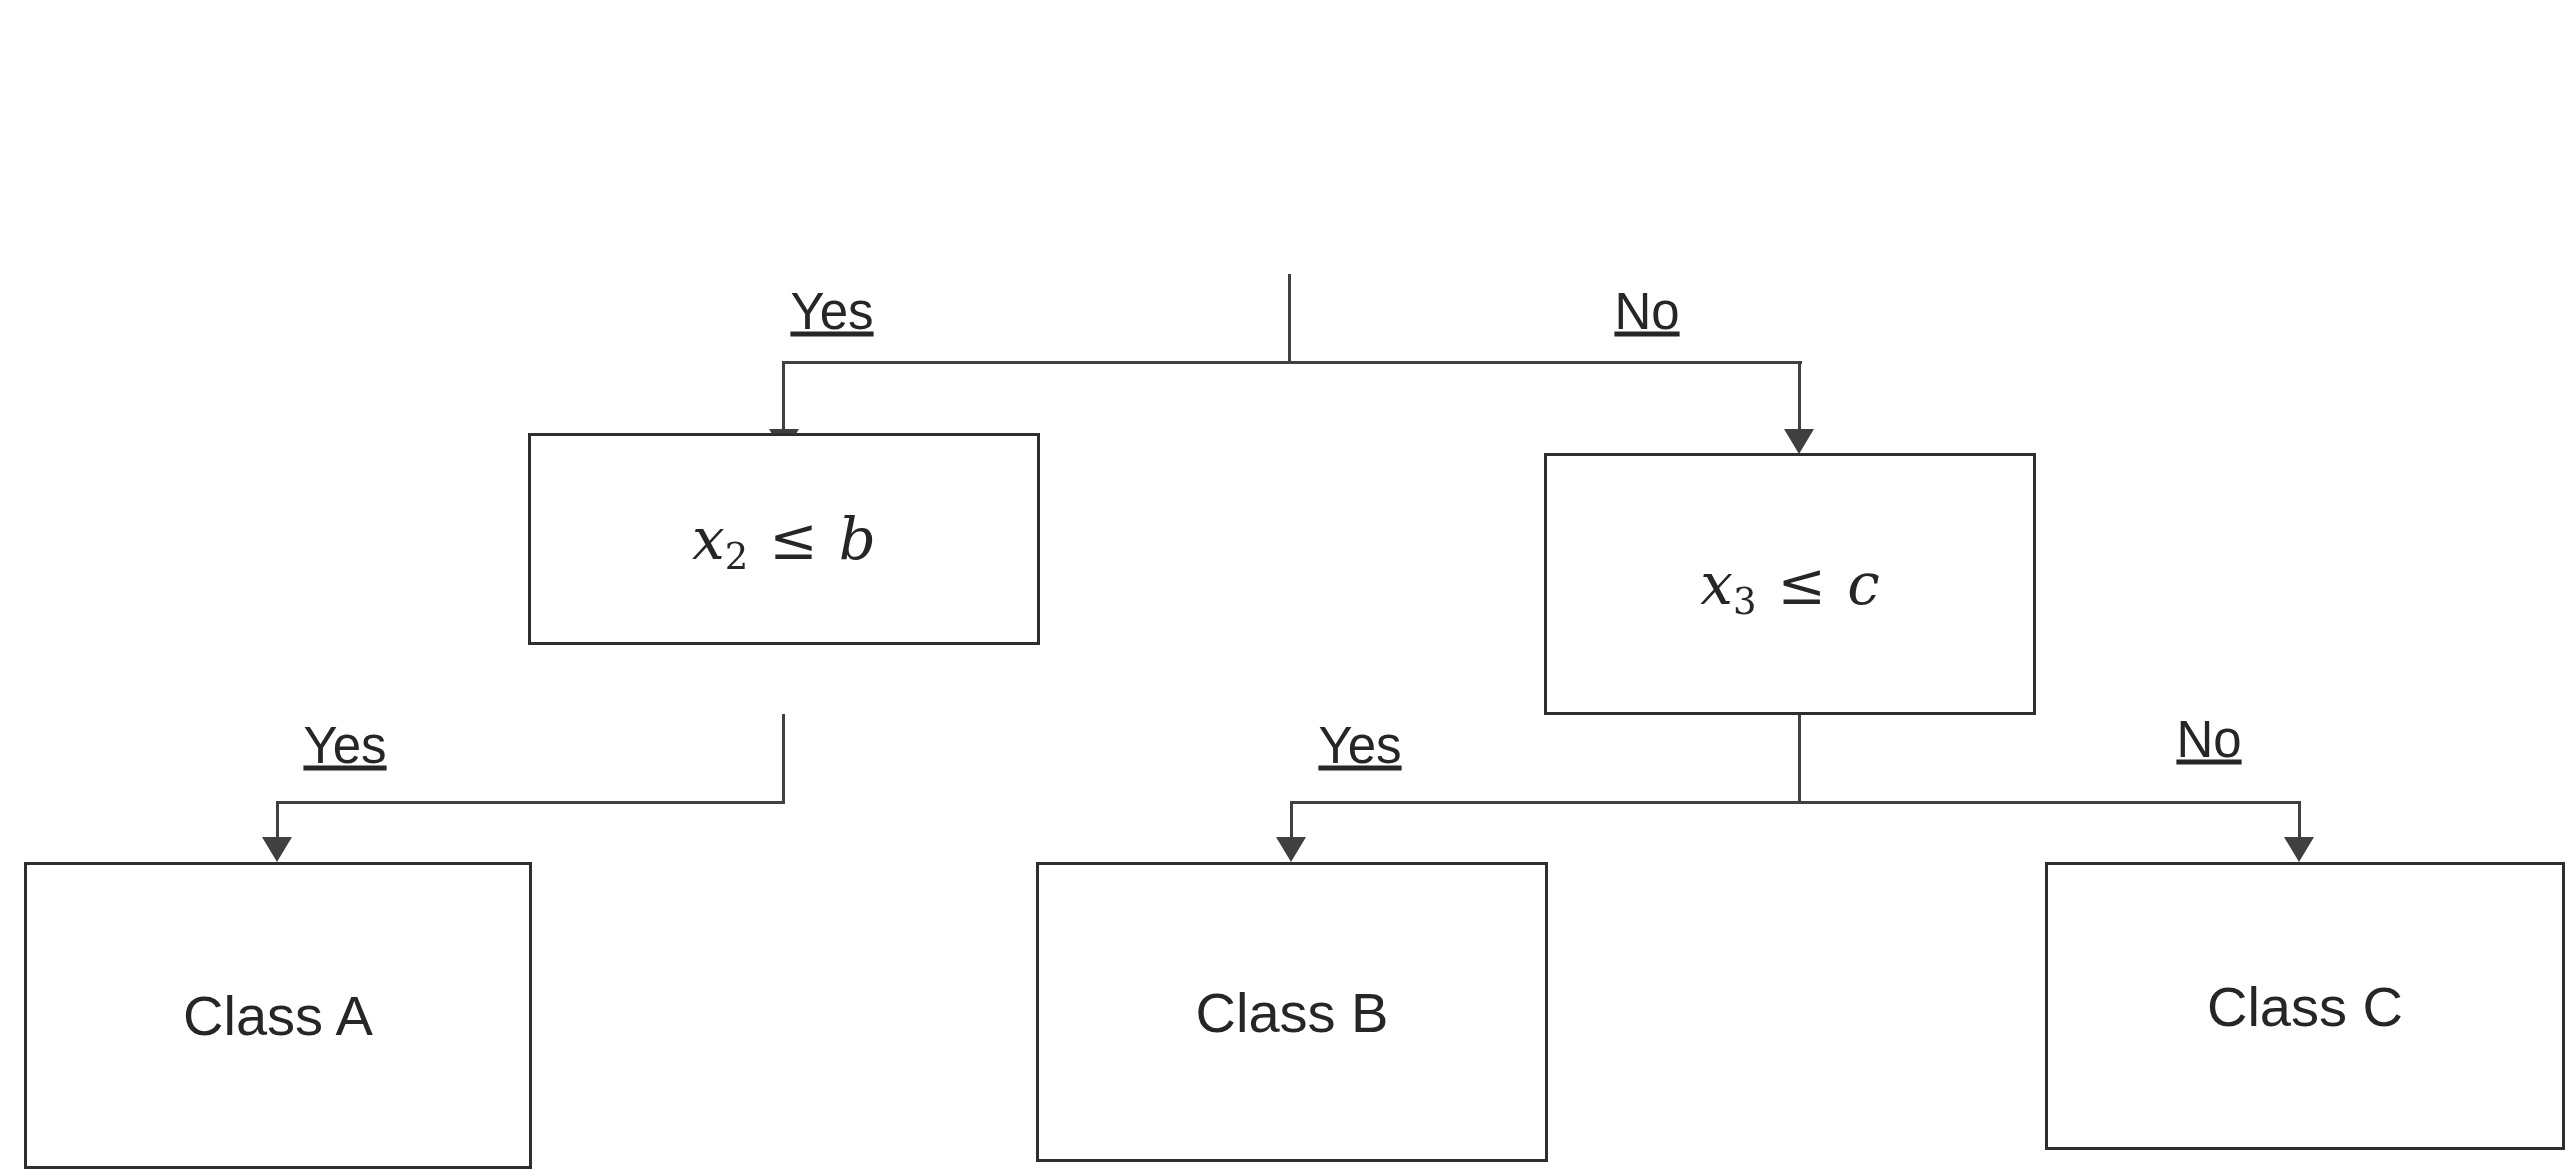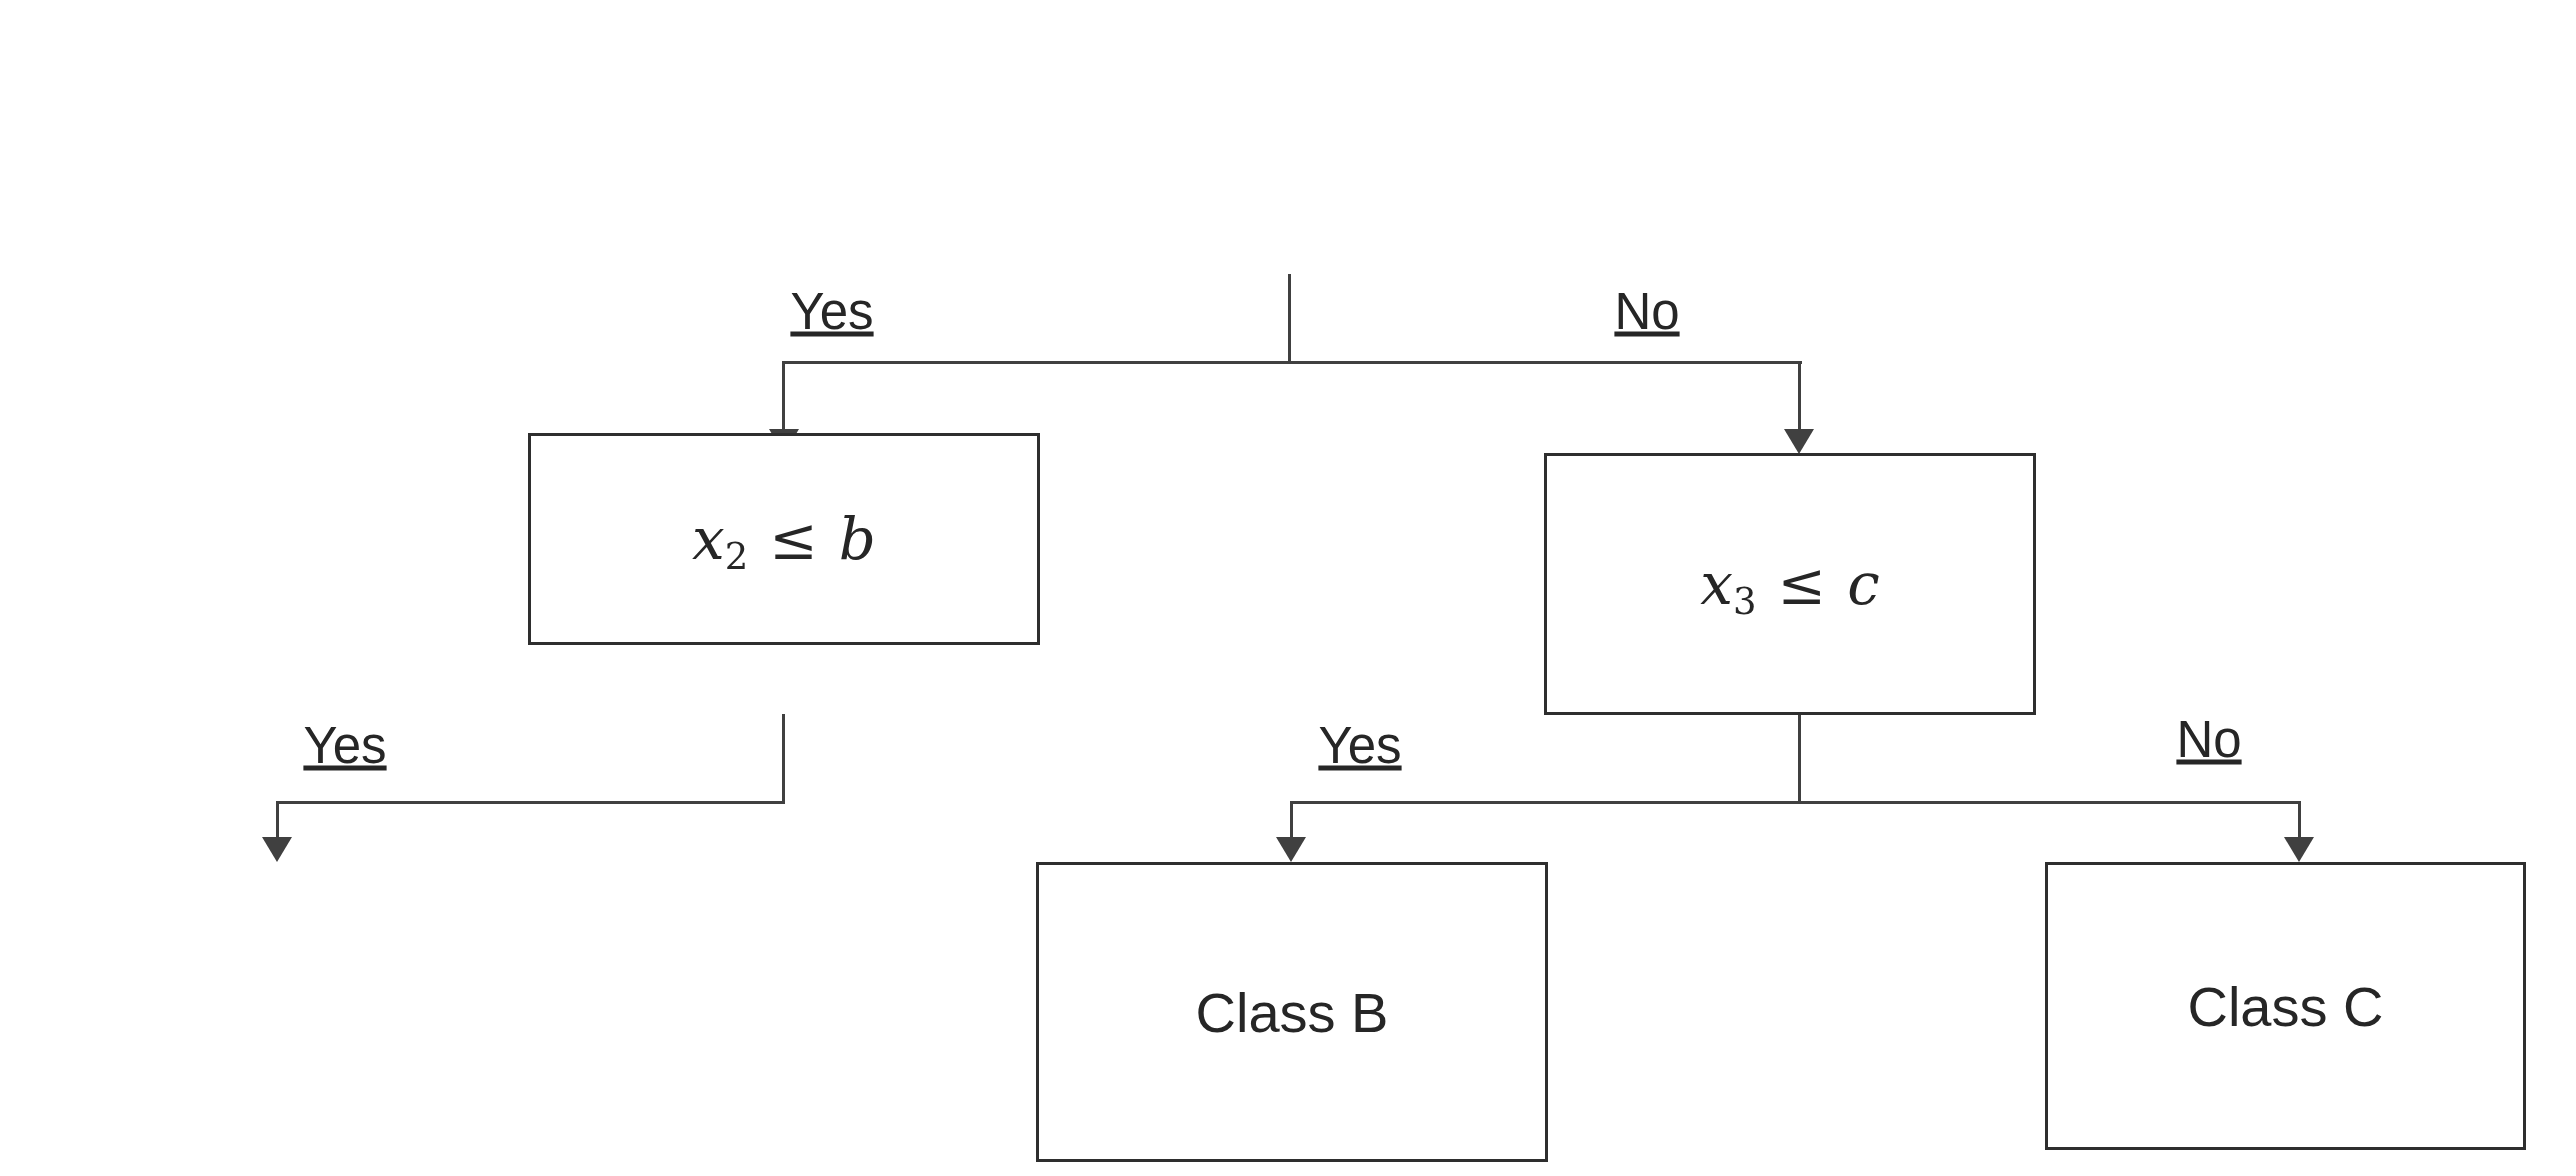--- a/index.html
+++ b/index.html
@@ -103,23 +103,26 @@
 
 
   <div class="node" style="left:528px; top:433px; width:512px; height:212px">
     <span class="math"><i class="var">x</i><sub>2</sub><span class="op">≤</span><i class="var">b</i></span>
   </div>
 
   <div class="node" style="left:1544px; top:453px; width:492px; height:262px">
     <span class="math"><i class="var">x</i><sub>3</sub><span class="op">≤</span><i class="var">c</i></span>
   </div>
 
+  <div class="node" style="left:24px; top:862px; width:508px; height:307px">
+    <span class="leaf-label">Class A</span>
+  </div>
 
   <div class="node" style="left:1036px; top:862px; width:512px; height:300px">
     <span class="leaf-label">Class B</span>
   </div>
 
-  <div class="node" style="left:2045px; top:862px; width:481px; height:288px">
+  <div class="node" style="left:2045px; top:862px; width:520px; height:288px">
     <span class="leaf-label">Class C</span>
   </div>
 
 </div>
 
 
 </body></html>

